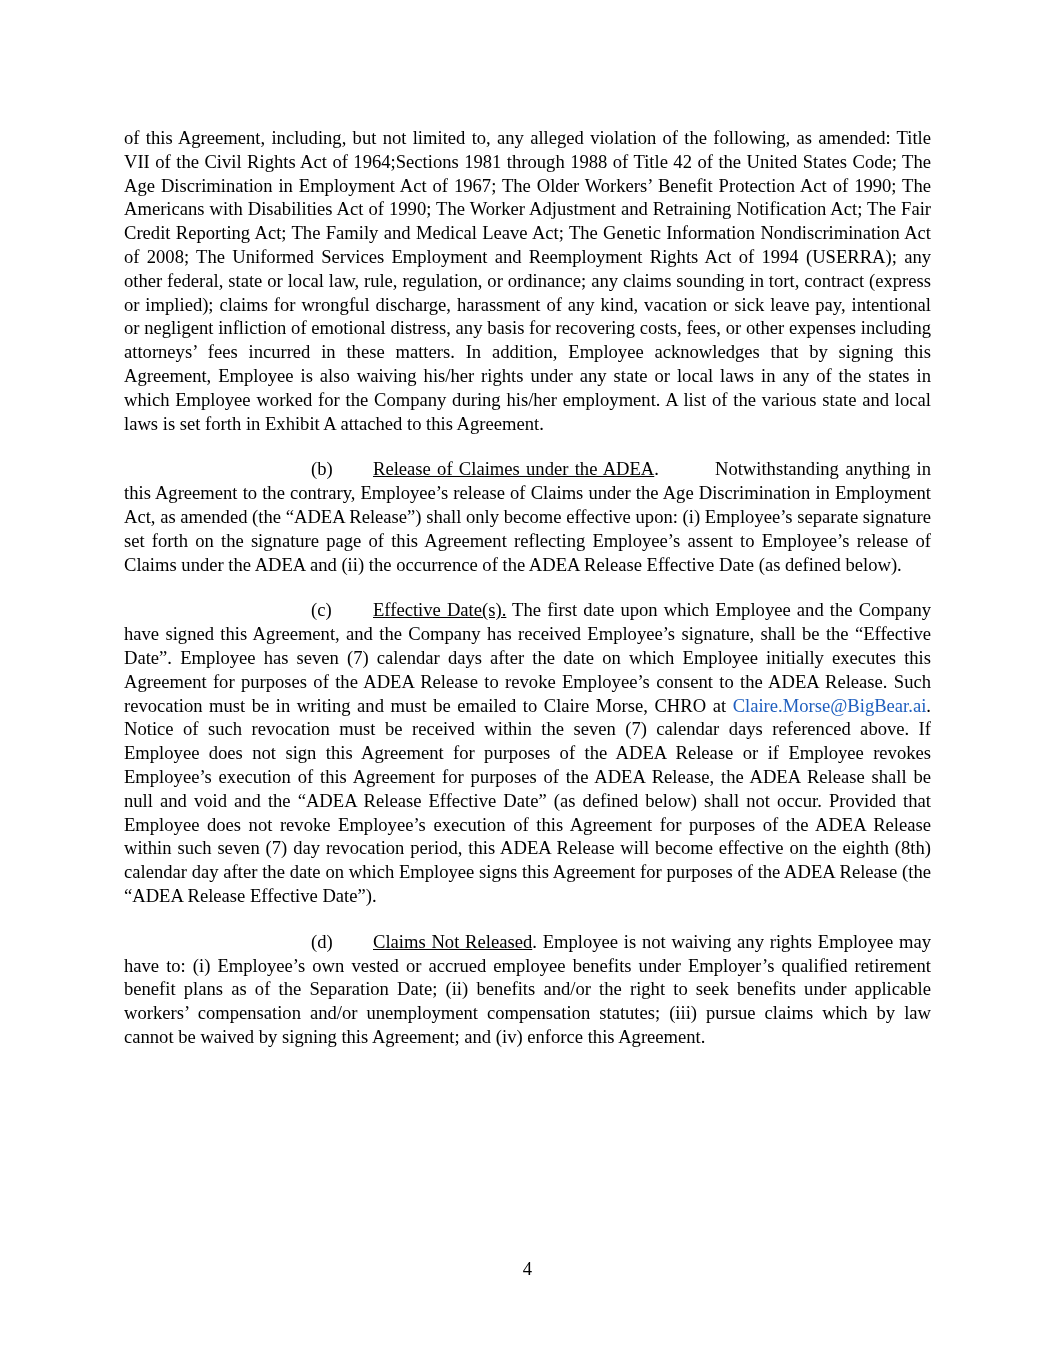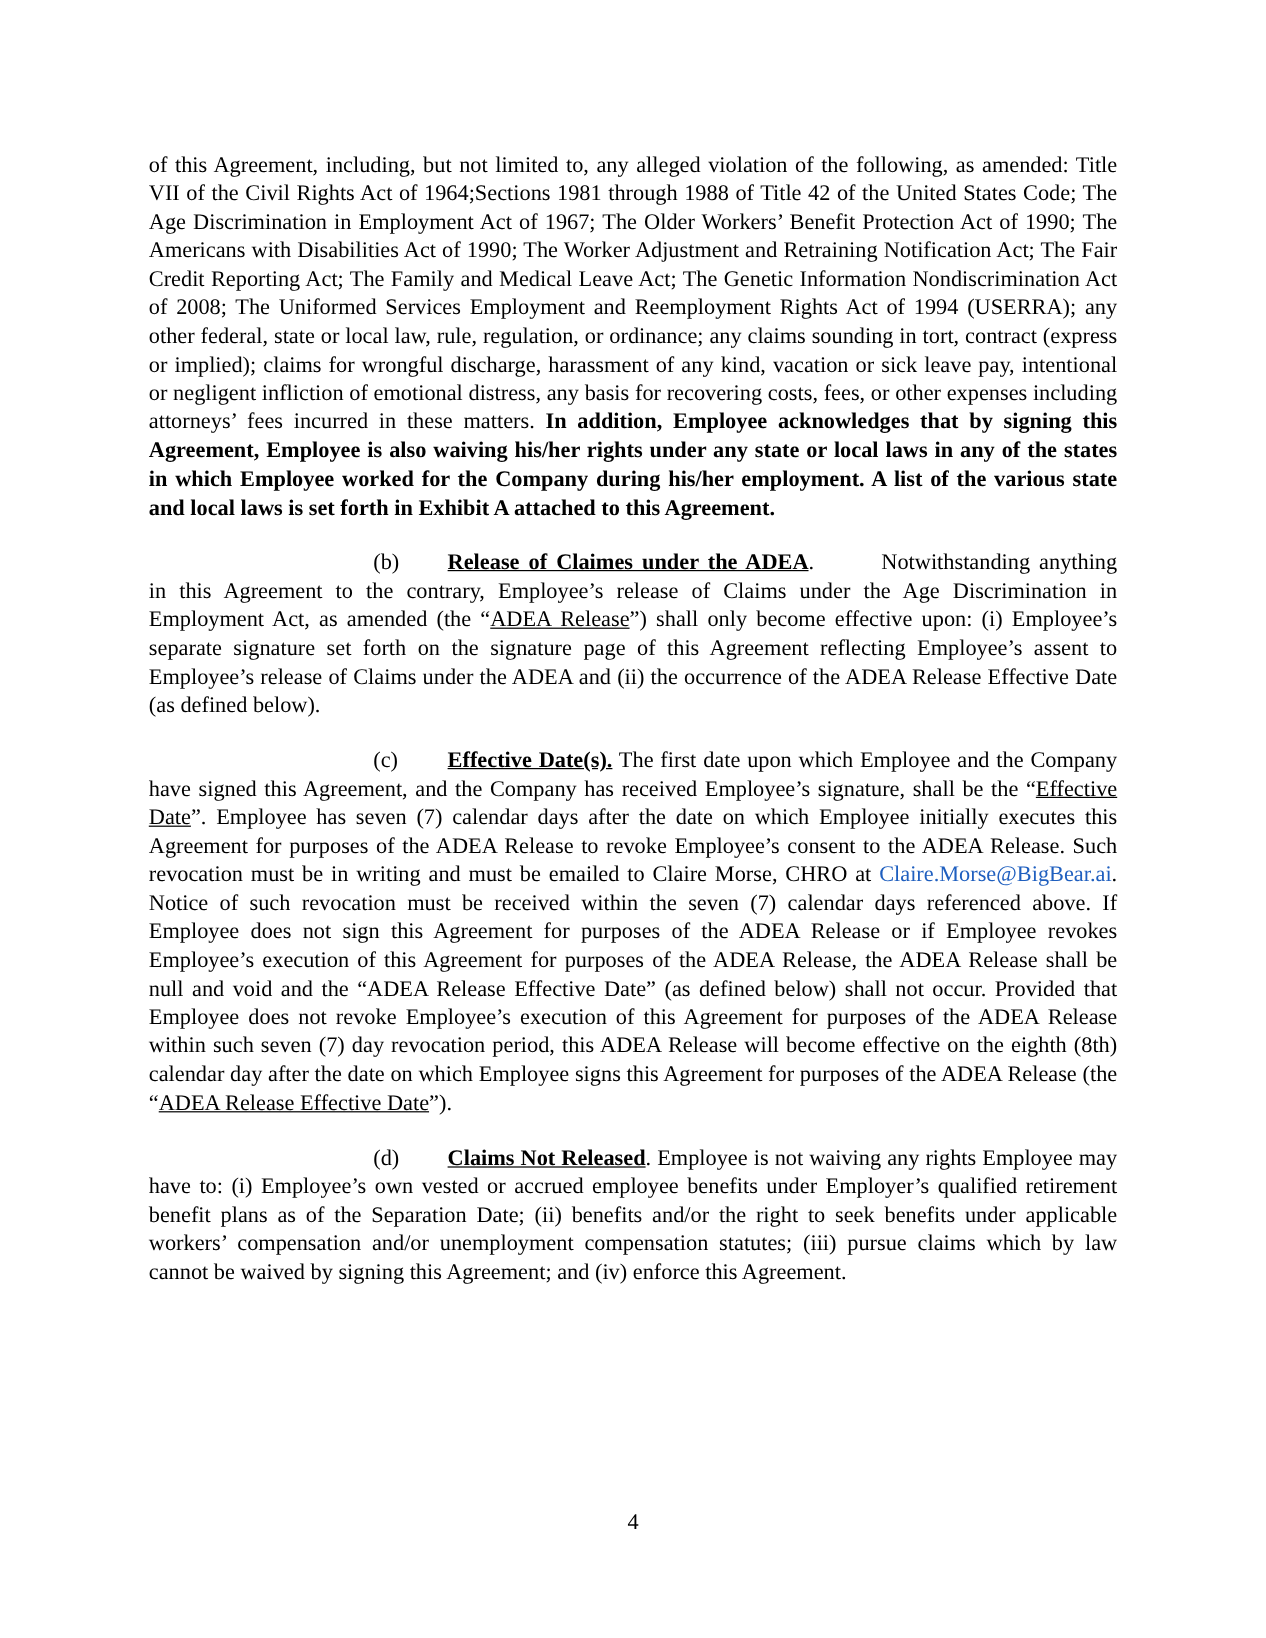--- a/index.html
+++ b/index.html
@@ -5,23 +5,23 @@
   html, body { margin:0; padding:0; background:#ffffff; }
   body { width:1055px; height:1365px; position:relative; overflow:hidden; }
   .page {
     position:absolute; left:124px; top:126px; width:807px;
     font-family:"Liberation Serif", serif; font-size:18.6px; line-height:23.8px;
     color:#000; text-align:justify;
   }
   .para { margin:0 0 22px 0; }
   .sub { text-indent:187px; }
   .sub .label { display:inline-block; text-indent:0; width:62px; }
-  .heading { font-weight:bold; text-decoration:underline; }
-  .u { text-decoration:underline; }
-  b { font-weight:bold; }
+  .heading { font-weight:normal; text-decoration:underline; }
+  .u { }
+  b { font-weight:normal; }
   a.link { color:#1f5fbf; }
   .gap { display:inline-block; width:56px; }
   .page-number {
     position:absolute; left:0; width:1055px; top:1258px; text-align:center;
     font-family:"Liberation Serif", serif; font-size:18.6px; color:#000;
   }
 </style>
 </head>
 <body>
 

